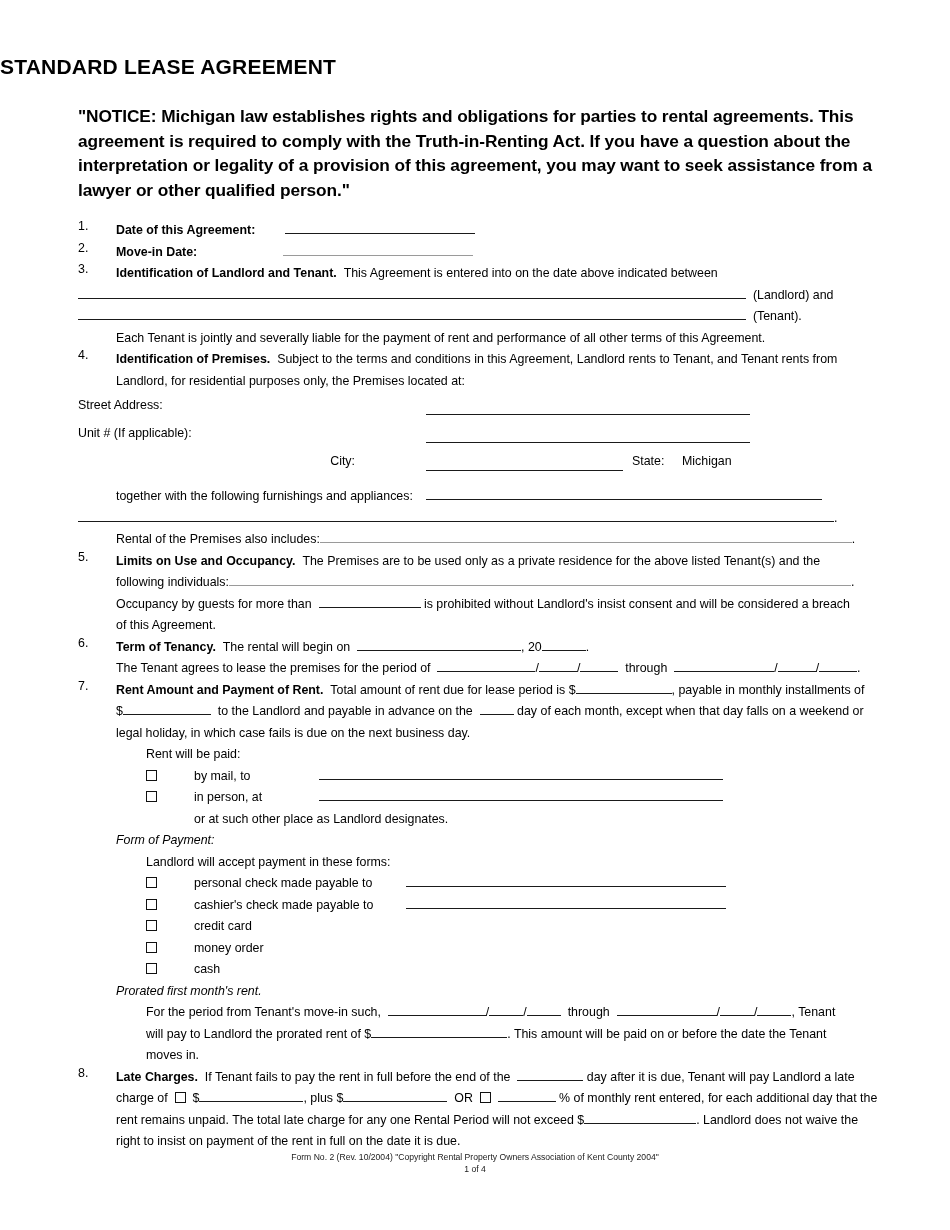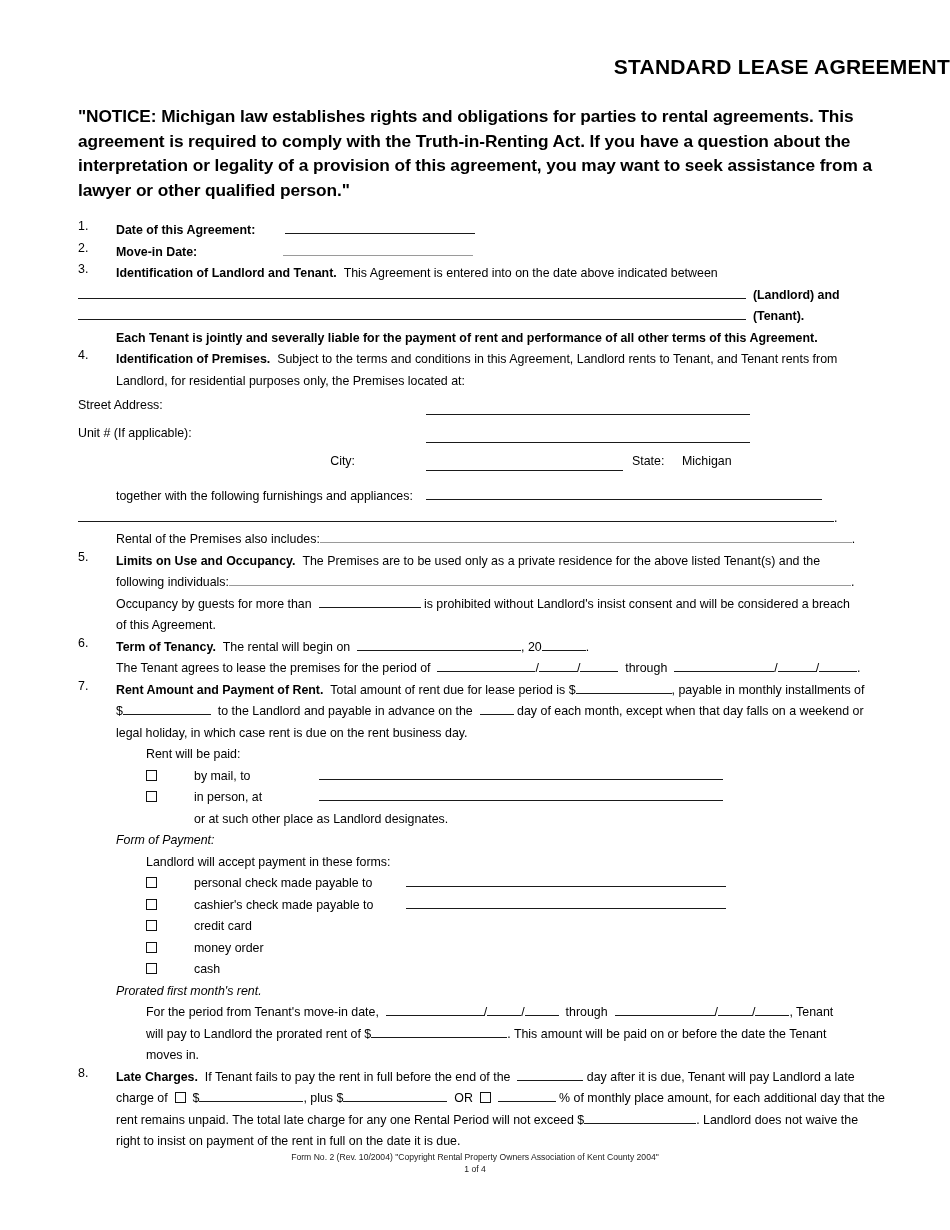--- a/index.html
+++ b/index.html
@@ -20,21 +20,21 @@
   }
   .doc {
     position: absolute;
     left: 0; top: 0;
     width: 950px;
     padding: 0;
   }
 
   
   .title {
-    text-align: right;
+    text-align: left;
     font-size: 21px;
     font-weight: bold;
     letter-spacing: 0.2px;
     margin: 55px 0 0 0;
     line-height: 1.1;
   }
 
   
   .notice {
     margin: 26px 78px 0 78px;
@@ -150,21 +150,21 @@
         </span>
       </div>
 
       <div class="clause">
         <span class="num">3.</span>
         <span class="ln">
           <span class="b">Identification of Landlord and Tenant.</span>
           <span>&nbsp;</span><span>This Agreement is entered into on the date above indicated between</span>
         </span>
       </div>
-      <div style="position:relative;margin-left:0;font-weight:bold;">
+      <div style="position:relative;margin-left:0;">
         <div class="ln" style="position:relative">
           <span class="rule" style="width:668px"></span>
           <span>&nbsp;</span><span>(Landlord) and</span>
         </div>
         <div class="ln" style="position:relative">
           <span class="rule" style="width:668px"></span>
           <span>&nbsp;</span><span>(Tenant).</span>
         </div>
         <div class="ln" style="padding-left:38px">
           <span>Each Tenant is jointly and severally liable for the payment of rent and performance of all other terms of this Agreement.</span>
@@ -242,21 +242,21 @@
         <span class="num">7.</span>
         <span class="ln">
           <span class="b">Rent Amount and Payment of Rent.</span>
           <span>&nbsp;</span><span>Total amount of rent due for lease period is $</span><span class="rule" style="width:96px"></span><span>, payable in monthly installments of</span>
         </span>
         <span class="ln">
           <span>$</span><span class="rule" style="width:88px"></span>
           <span>&nbsp;</span><span>to the Landlord and payable in advance on the</span>
           <span>&nbsp;</span><span class="rule" style="width:34px"></span><span>&nbsp;</span><span>day of each month, except when that day falls on a weekend or</span>
         </span>
-        <span class="ln">legal holiday, in which case rent is due on the rent business day.</span>
+        <span class="ln">legal holiday, in which case fails is due on the next business day.</span>
         <span class="ln" style="padding-left:30px">Rent will be paid:</span>
 
         <span class="cb-row" style="padding-left:30px">
           <span class="cb-cell"><span class="cb"></span></span><span class="cb-label" style="width:125px">by mail, to</span><span class="rule" style="width:404px"></span>
         </span>
         <span class="cb-row" style="padding-left:30px">
           <span class="cb-cell"><span class="cb"></span></span><span class="cb-label" style="width:125px">in person, at</span><span class="rule" style="width:404px"></span>
         </span>
         <span class="ln" style="padding-left:78px">or at such other place as Landlord designates.</span>
 
@@ -274,21 +274,21 @@
         </span>
         <span class="cb-row" style="padding-left:30px">
           <span class="cb-cell"><span class="cb"></span></span><span class="cb-label">money order</span>
         </span>
         <span class="cb-row" style="padding-left:30px">
           <span class="cb-cell"><span class="cb"></span></span><span class="cb-label">cash</span>
         </span>
 
         <span class="ln i">Prorated first month's rent.</span>
         <span class="ln" style="padding-left:30px">
-          <span>For  the  period  from  Tenant's  move-in  date,</span>
+          <span>For  the  period  from  Tenant's  move-in  such,</span>
           <span>&nbsp;</span><span class="rule" style="width:98px"></span>/<span class="rule" style="width:34px"></span>/<span class="rule" style="width:34px"></span>
           <span>&nbsp;</span><span>through</span>
           <span>&nbsp;</span><span class="rule" style="width:100px"></span>/<span class="rule" style="width:34px"></span>/<span class="rule" style="width:34px"></span><span>,  Tenant</span>
         </span>
         <span class="ln" style="padding-left:30px">
           <span>will pay to Landlord the prorated rent of $</span><span class="rule" style="width:136px"></span><span>.    This  amount  will  be  paid  on  or  before  the  date  the  Tenant</span>
         </span>
         <span class="ln" style="padding-left:30px">moves in.</span>
       </div>
 
@@ -298,21 +298,21 @@
           <span class="b">Late Charges.</span>
           <span>&nbsp;</span><span>If Tenant fails to pay the rent in full before the end of the</span>
           <span>&nbsp;</span><span class="rule" style="width:66px"></span><span>&nbsp;</span><span>day after it is due, Tenant will pay Landlord a late</span>
         </span>
         <span class="ln">
           <span>charge of</span>
           <span>&nbsp;</span><span class="cb"></span>
           <span>&nbsp;</span><span>$</span><span class="rule" style="width:104px"></span><span>, plus $</span><span class="rule" style="width:104px"></span>
           <span>&nbsp;</span><span>OR</span>
           <span>&nbsp;</span><span class="cb"></span>
-          <span>&nbsp;</span><span class="rule" style="width:58px"></span><span>&nbsp;</span><span>% of monthly place amount, for each additional day that the</span>
+          <span>&nbsp;</span><span class="rule" style="width:58px"></span><span>&nbsp;</span><span>% of monthly rent entered, for each additional day that the</span>
         </span>
         <span class="ln">
           <span>rent remains unpaid.  The total late charge for any one Rental Period will not exceed $</span><span class="rule" style="width:112px"></span><span>.  Landlord does not waive the</span>
         </span>
         <span class="ln">right to insist on payment of the rent in full on the date it is due.</span>
       </div>
 
     </div>
 
     <div class="footer">

